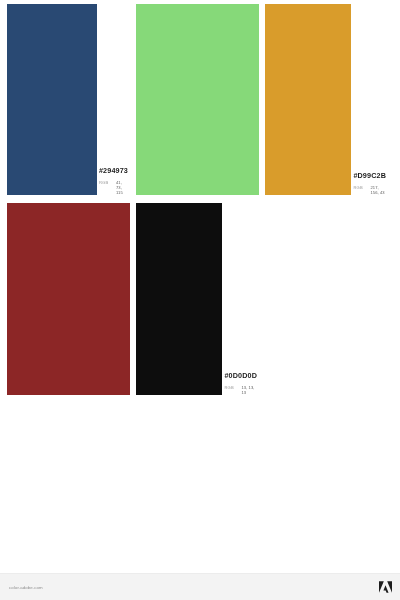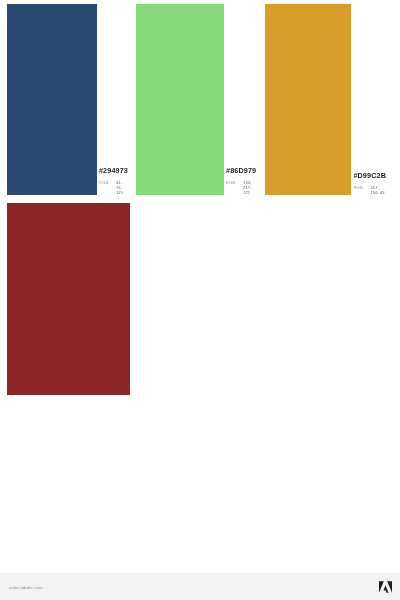--- a/index.html
+++ b/index.html
@@ -125,27 +125,20 @@
           <div class="swatch-hex">#294973</div>
           <div class="swatch-rgb-line">
             <span class="rgb-label">RGB</span>
             <span class="rgb-value">41, 73, 115</span>
           </div>
         </div>
       </div>
 
       <div class="swatch-cell">
         <div class="swatch-chip" style="background: rgb(134, 217, 121);"></div>
-        <div class="swatch-meta">
-          <div class="swatch-hex">#86D979</div>
-          <div class="swatch-rgb-line">
-            <span class="rgb-label">RGB</span>
-            <span class="rgb-value">134, 217, 121</span>
-          </div>
-        </div>
       </div>
 
       <div class="swatch-cell">
         <div class="swatch-chip" style="background: rgb(217, 156, 43);"></div>
         <div class="swatch-meta">
           <div class="swatch-hex">#D99C2B</div>
           <div class="swatch-rgb-line">
             <span class="rgb-label">RGB</span>
             <span class="rgb-value">217, 156, 43</span>
           </div>
@@ -153,20 +146,30 @@
       </div>
 
     </div>
 
     <div class="swatch-row row2">
 
       <div class="swatch-cell">
         <div class="swatch-chip" style="background: rgb(140, 38, 38);"></div>
       </div>
 
+      <div class="swatch-cell">
+        <div class="swatch-chip" style="background: rgb(13, 13, 13);"></div>
+        <div class="swatch-meta">
+          <div class="swatch-hex">#0D0D0D</div>
+          <div class="swatch-rgb-line">
+            <span class="rgb-label">RGB</span>
+            <span class="rgb-value">13, 13, 13</span>
+          </div>
+        </div>
+      </div>
 
     </div>
 
   </div>
 
   <div class="spacer"></div>
 
   <div id="footer" style="background: rgb(243, 243, 243);">
     <span id="footer-url">color.adobe.com</span>
     <span>

